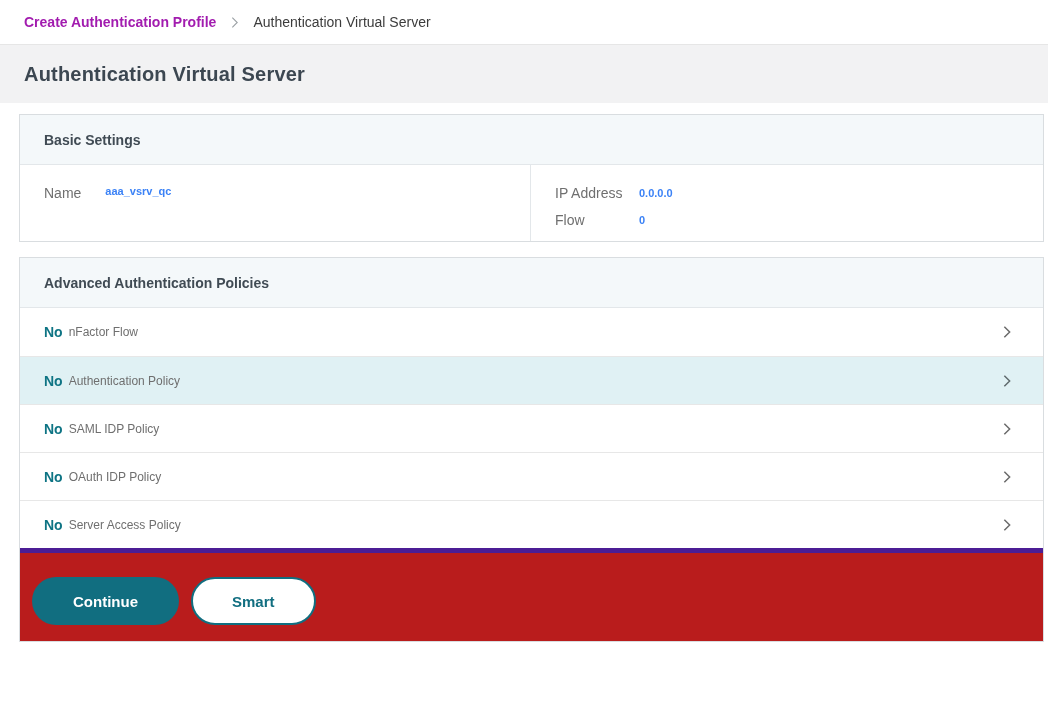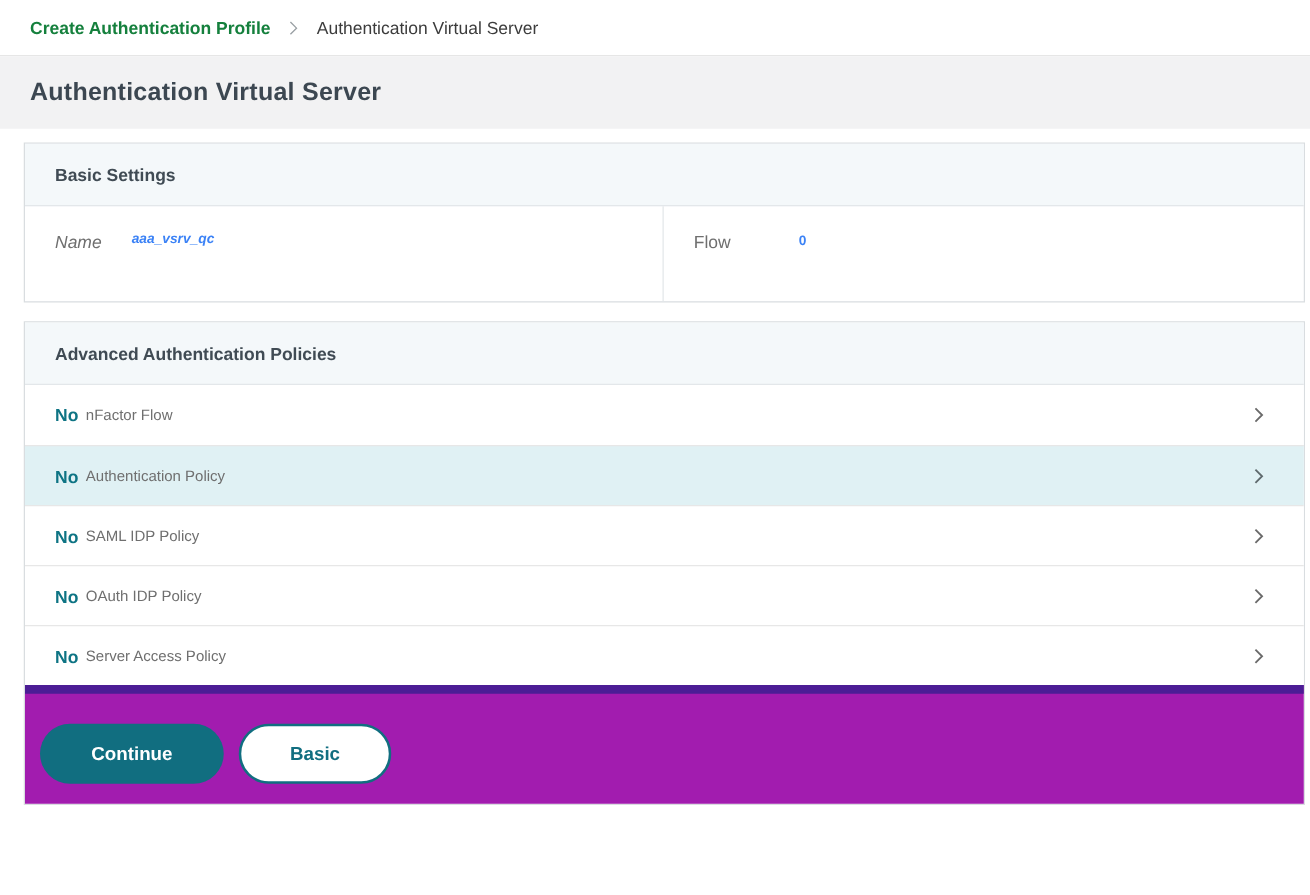--- a/index.html
+++ b/index.html
@@ -4,21 +4,21 @@
 <style>
   * { box-sizing: border-box; margin: 0; padding: 0; }
   html, body { width: 1048px; height: 716px; background: #ffffff; }
   body { font-family: "Liberation Sans", "DejaVu Sans", sans-serif; color: #333; overflow: hidden; }
 
   
   .breadcrumb-bar {
     height: 45px; background: #fff; border-bottom: 1px solid #e6e6e6;
     display: flex; align-items: center; padding-left: 24px; gap: 12px;
   }
-  .crumb-link { color: #15803d; font-weight: bold; font-size: 14px; text-decoration: none; cursor: pointer; }
+  .crumb-link { color: #a21caf; font-weight: bold; font-size: 14px; text-decoration: none; cursor: pointer; }
   .crumb-sep { display: inline-flex; align-items: center; }
   .crumb-current { color: #3c3c3c; font-size: 14px; }
 
   
   .title-band {
     height: 58px; background: #f2f2f3;
     display: flex; align-items: center; padding-left: 24px;
   }
   .page-title { font-size: 20px; font-weight: bold; color: #3c4751; letter-spacing: 0.2px; }
 
@@ -33,21 +33,21 @@
   .panel-header {
     height: 50px; background: #f4f8fa; border-bottom: 1px solid #e3e7ea;
     display: flex; align-items: center; padding-left: 24px;
   }
   .panel-title { font-size: 14px; font-weight: bold; color: #404b54; }
 
   
   .basic-body { display: flex; height: 76px; }
   .basic-col-left {
     flex: 0 0 511px; border-right: 1px solid #e3e7ea;
-    padding: 20px 0 0 24px; display: flex; align-items: flex-start; font-style: italic;
+    padding: 20px 0 0 24px; display: flex; align-items: flex-start;
   }
   .field-label { font-size: 14px; color: #6f6f6f; }
   .field-value { font-size: 11px; font-weight: bold; color: #3b82f6; }
   .basic-col-left .field-value { margin-left: 24px; }
   .basic-col-right { padding: 15px 0 0 24px; }
   .fv-row { display: flex; line-height: 27px; }
   .fv-row .field-label { width: 84px; line-height: 27px; }
   .fv-row .field-value { line-height: 27px; }
 
   
@@ -56,21 +56,21 @@
     padding: 0 28px 0 24px; background: #fff; cursor: pointer;
   }
   .policy-row + .policy-row { border-top: 1px solid #e7e7e7; }
   .policy-row.highlighted { background: #e0f1f4; }
   .policy-no { color: #0e7484; font-weight: bold; font-size: 14px; margin-right: 6px; }
   .policy-label { color: #6f6f6f; font-size: 12px; }
   .row-chevron { margin-left: auto; display: inline-flex; }
 
   
   .panel-footer {
-    background: #a21caf; border-top: 7px solid #4c1d95;
+    background: #b91c1c; border-top: 5px solid #4c1d95;
     padding: 24px 0 16px 12px; display: flex; align-items: center; gap: 12px;
   }
   .btn {
     height: 48px; border-radius: 24px; font-size: 15px; font-weight: bold;
     font-family: "Liberation Sans", "DejaVu Sans", sans-serif;
     display: inline-flex; align-items: center; justify-content: center; cursor: pointer;
   }
   .btn-primary { background: #116e80; color: #fff; border: none; padding: 0 41px; }
   .btn-secondary { background: #fff; color: #116e80; border: 2px solid #116e80; padding: 0 39px; }
 </style>
@@ -94,20 +94,24 @@
 <section class="panel panel-basic">
   <div class="panel-header">
     <span class="panel-title">Basic Settings</span>
   </div>
   <div class="basic-body">
     <div class="basic-col-left">
       <span class="field-label">Name</span>
       <span class="field-value">aaa_vsrv_qc</span>
     </div>
     <div class="basic-col-right">
+      <div class="fv-row">
+        <span class="field-label">IP Address</span>
+        <span class="field-value">0.0.0.0</span>
+      </div>
       <div class="fv-row">
         <span class="field-label">Flow</span>
         <span class="field-value">0</span>
       </div>
     </div>
   </div>
 </section>
 
 <section class="panel panel-advanced">
   <div class="panel-header">
@@ -159,15 +163,15 @@
     <span class="policy-label">Server Access Policy</span>
     <span class="row-chevron">
       <svg width="16" height="16" viewBox="0 0 24 24">
           <path d="M8 4l8 8-8 8" fill="none" stroke="#6a6a6a" stroke-width="2.2"></path>
         </svg>
     </span>
   </div>
 
   <div class="panel-footer">
     <button class="btn btn-primary">Continue</button>
-    <button class="btn btn-secondary">Basic</button>
+    <button class="btn btn-secondary">Smart</button>
   </div>
 </section>
 
 </body></html>

